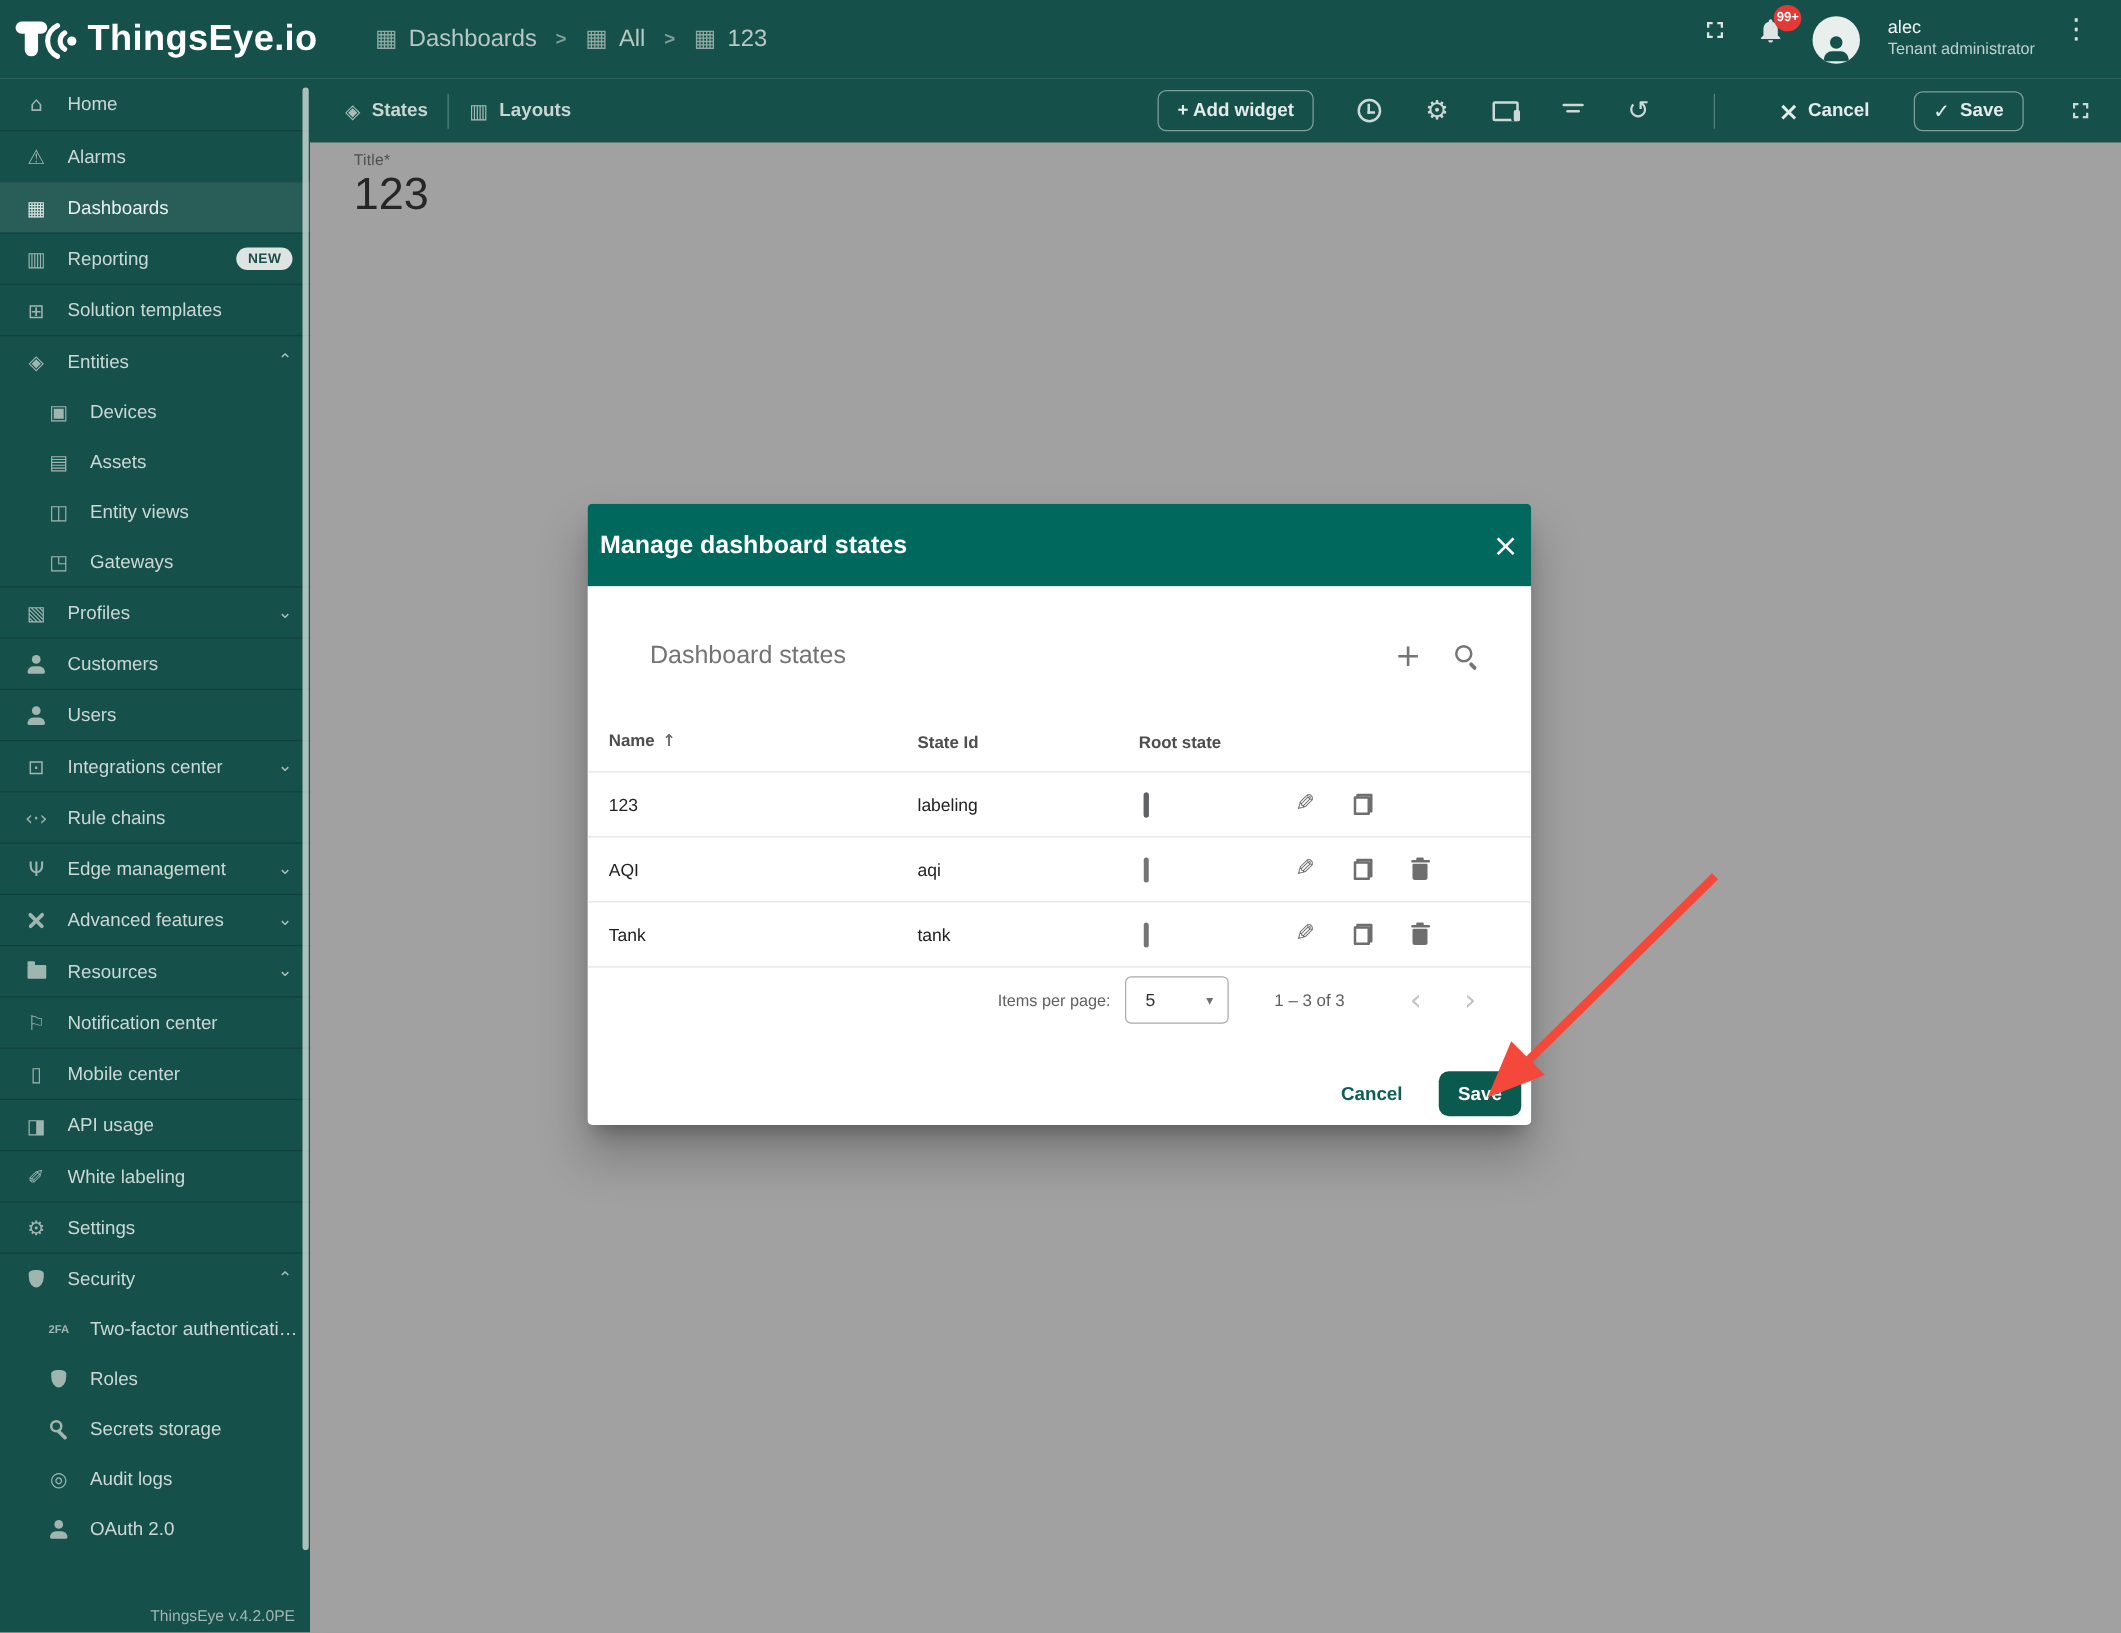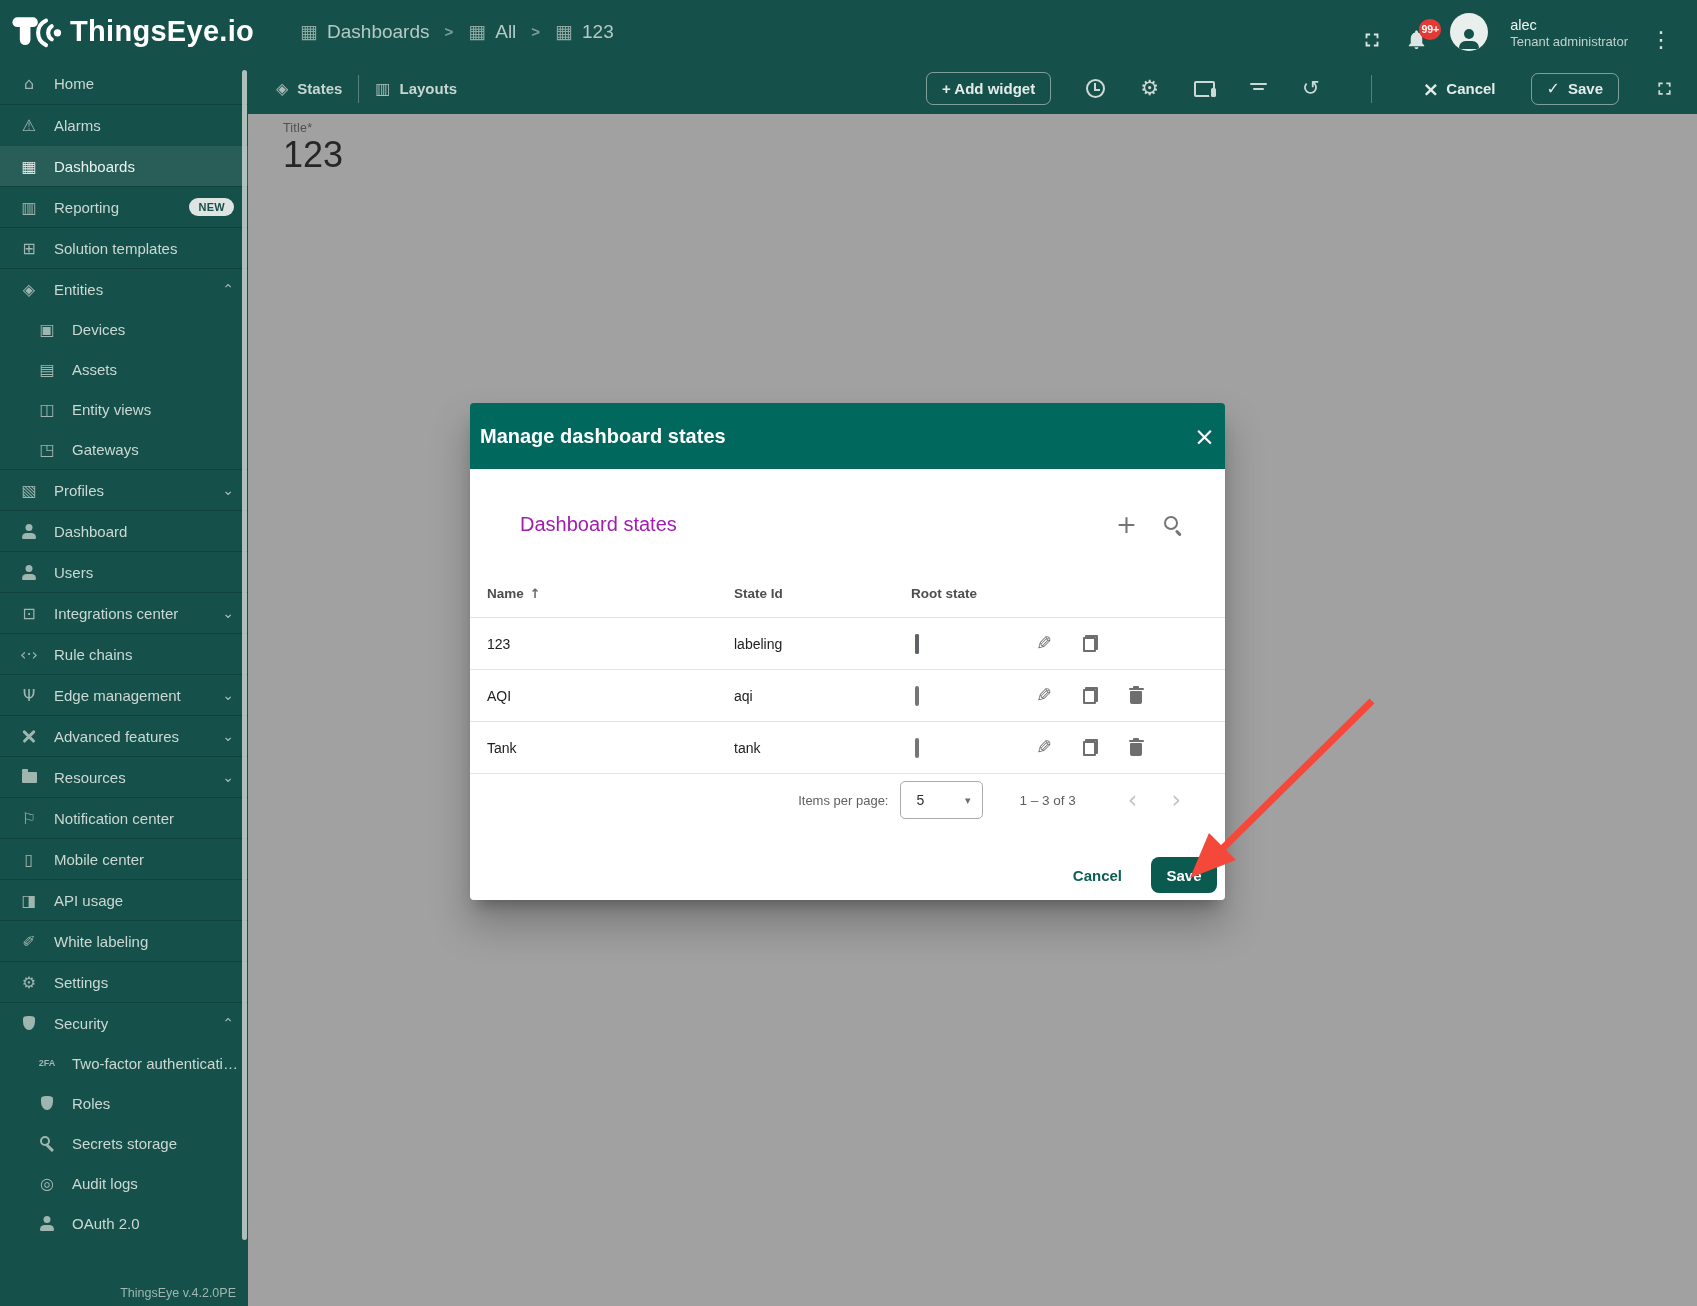--- a/index.html
+++ b/index.html
@@ -16,21 +16,21 @@
   
   .topbar{position:absolute;left:0;top:0;width:1697px;height:63px;background:var(--header-bg);
           display:flex;align-items:center;padding:0 25px 0 10px;box-sizing:border-box;z-index:5}
   .logo{display:flex;align-items:center;gap:6px}
   .brand{color:#fff;font-size:29px;font-weight:700;letter-spacing:.3px}
   .crumbs{display:flex;align-items:center;margin-left:46px;gap:0}
   .crumb{display:flex;align-items:center;gap:9px;cursor:pointer}
   .crumb .glyph{font-size:19px;color:#8FA8A2}
   .crumb .c-label{font-size:19px;color:#B6C9C4;font-weight:500}
   .c-sep{color:#7FA099;font-size:15px;font-weight:700;margin:0 15px}
-  .tb-right{margin-left:auto;display:flex;align-items:flex-end;gap:22px}
+  .tb-right{margin-left:auto;display:flex;align-items:flex-start;gap:22px}
   .tb-ic{color:rgba(255,255,255,.85);display:flex;align-items:center;cursor:pointer}
   .bell-wrap{position:relative}
   .n-badge{position:absolute;top:-9px;right:-13px;background:var(--badge-red);color:#fff;
            font-size:10.5px;font-weight:700;height:21px;min-width:21px;border-radius:50%;
            display:flex;align-items:center;justify-content:center;padding:0 2px;box-sizing:border-box}
   .avatar{width:38px;height:38px;border-radius:50%;background:#E9EFED;display:flex;
           align-items:flex-end;justify-content:center;overflow:hidden;cursor:pointer}
   .avatar .ico-person{color:var(--header-bg);width:22px;height:20px;margin-bottom:2px}
   .avatar .ico-person::before{width:10px;height:10px}
   .avatar .ico-person::after{width:20px;height:8px;border-radius:10px 10px 2px 2px}
@@ -84,21 +84,21 @@
   
   .modal{position:absolute;left:470px;top:403px;width:755px;height:497px;border-radius:4px;
          overflow:hidden;z-index:20;display:flex;flex-direction:column;
          box-shadow:0 11px 15px -7px rgba(0,0,0,.3),0 24px 38px 3px rgba(0,0,0,.22)}
   .mhead{height:66px;flex:none;background:var(--modal-header);display:flex;align-items:center;
          padding:0 10px;box-sizing:border-box}
   .mtitle{color:#fff;font-size:20px;font-weight:700}
   .mclose{margin-left:auto;color:#fff;font-size:25px;cursor:pointer;font-family:"DejaVu Sans",sans-serif}
   .mbody{background:#fff;flex:1;display:flex;flex-direction:column;position:relative}
   .sec-row{height:50px;margin-top:30px;display:flex;align-items:center}
-  .sec-title{margin-left:50px;font-size:20px;color:#a21caf}
+  .sec-title{margin-left:50px;font-size:20px;color:#737373}
   .sec-icons{margin-left:auto;margin-right:43px;display:flex;align-items:center;gap:26px;color:#757575}
   .plus-ic{font-size:25px;font-weight:400;color:#757575;cursor:pointer;font-family:"DejaVu Sans",sans-serif;line-height:1}
   .tbl{margin-top:20px}
   .trow{display:grid;grid-template-columns:247px 177px 110px 1fr;align-items:center;
         padding-left:17px;box-sizing:border-box;height:52px}
   .trow.head{height:48px;font-size:13.5px;font-weight:700;color:#4E4E4E}
   .trow:not(.head){border-top:1px solid #E4E4E4;font-size:14px;color:#212121}
   .tbl-bottom{border-top:1px solid #E4E4E4}
   .sort{font-size:13px;color:#6B6B6B;margin-left:6px;font-family:"DejaVu Sans",sans-serif}
   .acts{display:flex;align-items:center}
@@ -324,21 +324,21 @@
       </div>
       <div class="side-item">
         <span class="s-ico">▧</span>
         <span class="s-label">Profiles</span>
         <span class="s-chev">⌄</span>
       </div>
       <div class="side-item">
         <span class="s-ico">
           <span class="ico-person"></span>
         </span>
-        <span class="s-label">Dashboard</span>
+        <span class="s-label">Customers</span>
       </div>
       <div class="side-item">
         <span class="s-ico">
           <span class="ico-person"></span>
         </span>
         <span class="s-label">Users</span>
       </div>
       <div class="side-item">
         <span class="s-ico">⊡</span>
         <span class="s-label">Integrations center</span>

